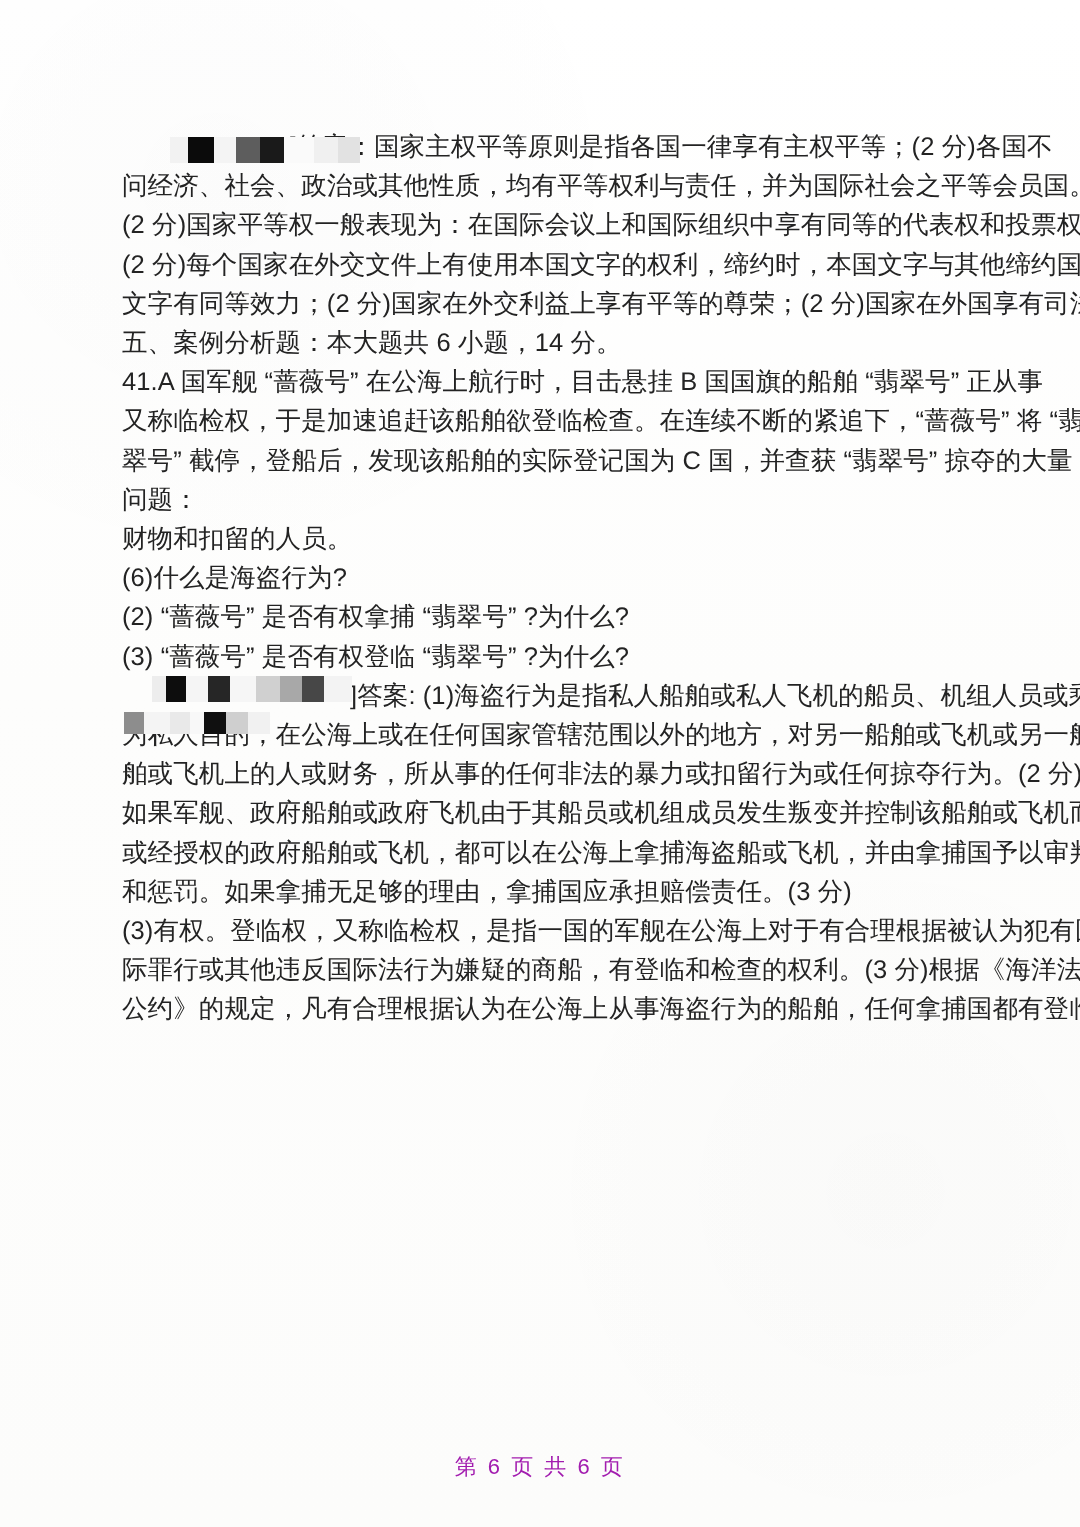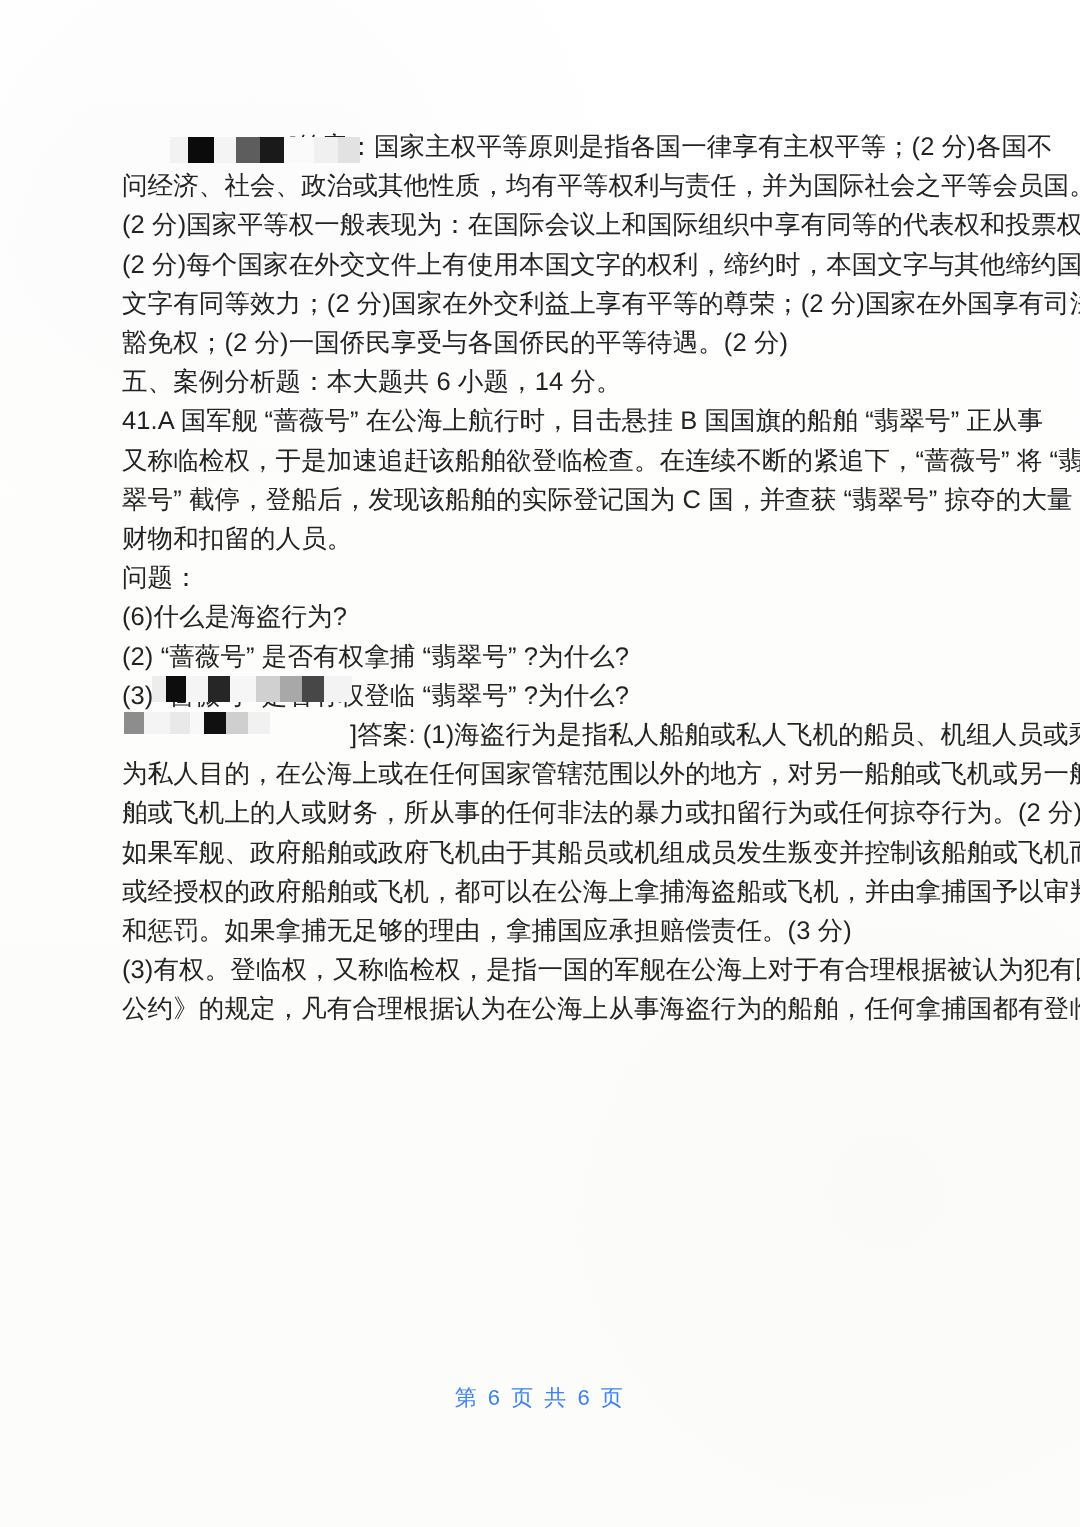--- a/index.html
+++ b/index.html
@@ -49,58 +49,58 @@
     pointer-events: none;
   }
   .redaction i {
     display: block;
     height: 100%;
   }
   #footer {
     position: absolute;
     left: 0;
     right: 0;
-    top: 1383px;
+    top: 1452px;
     text-align: center;
     font-size: 22px;
-    color: #3b82f6;
+    color: #a21caf;
     letter-spacing: 2.5px;
     font-family: "Liberation Sans", "DejaVu Sans", sans-serif;
   }
 </style>
 </head>
 <body>
 
 <div id="page">
 
   <div id="paper-tone"></div>
 
   <div id="content">
     <div class="ln" style="padding-left: 168px;">]答案：国家主权平等原则是指各国一律享有主权平等；(2 分)各国不</div>
     <div class="ln">问经济、社会、政治或其他性质，均有平等权利与责任，并为国际社会之平等会员国。</div>
     <div class="ln">(2 分)国家平等权一般表现为：在国际会议上和国际组织中享有同等的代表权和投票权；</div>
     <div class="ln">(2 分)每个国家在外交文件上有使用本国文字的权利，缔约时，本国文字与其他缔约国</div>
     <div class="ln">文字有同等效力；(2 分)国家在外交利益上享有平等的尊荣；(2 分)国家在外国享有司法</div>
-    <div class="ln">豁免权；(2 分)一国侨民享受与各国侨民的平等待遇。(2 分)</div>
     <div class="ln">五、案例分析题：本大题共 6 小题，14 分。</div>
     <div class="ln">41.A 国军舰 “蔷薇号” 在公海上航行时，目击悬挂 B 国国旗的船舶 “翡翠号” 正从事</div>
     <div class="ln">又称临检权，于是加速追赶该船舶欲登临检查。在连续不断的紧追下，“蔷薇号” 将 “翡</div>
     <div class="ln">翠号” 截停，登船后，发现该船舶的实际登记国为 C 国，并查获 “翡翠号” 掠夺的大量</div>
+    <div class="ln">问题：</div>
     <div class="ln">财物和扣留的人员。</div>
-    <div class="ln">问题：</div>
     <div class="ln">(6)什么是海盗行为?</div>
     <div class="ln">(2) “蔷薇号” 是否有权拿捕 “翡翠号” ?为什么?</div>
     <div class="ln">(3) “蔷薇号” 是否有权登临 “翡翠号” ?为什么?</div>
     <div class="ln" style="padding-left: 228px;">]答案: (1)海盗行为是指私人船舶或私人飞机的船员、机组人员或乘客，</div>
     <div class="ln">为私人目的，在公海上或在任何国家管辖范围以外的地方，对另一船舶或飞机或另一船</div>
     <div class="ln">舶或飞机上的人或财务，所从事的任何非法的暴力或扣留行为或任何掠夺行为。(2 分)</div>
     <div class="ln">如果军舰、政府船舶或政府飞机由于其船员或机组成员发生叛变并控制该船舶或飞机而</div>
     <div class="ln">或经授权的政府船舶或飞机，都可以在公海上拿捕海盗船或飞机，并由拿捕国予以审判</div>
     <div class="ln">和惩罚。如果拿捕无足够的理由，拿捕国应承担赔偿责任。(3 分)</div>
     <div class="ln">(3)有权。登临权，又称临检权，是指一国的军舰在公海上对于有合理根据被认为犯有国</div>
+    <div class="ln">际罪行或其他违反国际法行为嫌疑的商船，有登临和检查的权利。(3 分)根据《海洋法</div>
     <div class="ln">公约》的规定，凡有合理根据认为在公海上从事海盗行为的船舶，任何拿捕国都有登临</div>
   </div>
 
   <div id="redaction-layer">
       <div class="redaction" style="left: 170px; top: 137px; height: 26px;">
         <i style="width: 18px; background: rgb(242, 242, 242);"></i>
         <i style="width: 26px; background: rgb(11, 11, 11);"></i>
         <i style="width: 22px; background: rgb(244, 244, 244);"></i>
         <i style="width: 24px; background: rgb(93, 93, 93);"></i>
         <i style="width: 24px; background: rgb(26, 26, 26);"></i>

